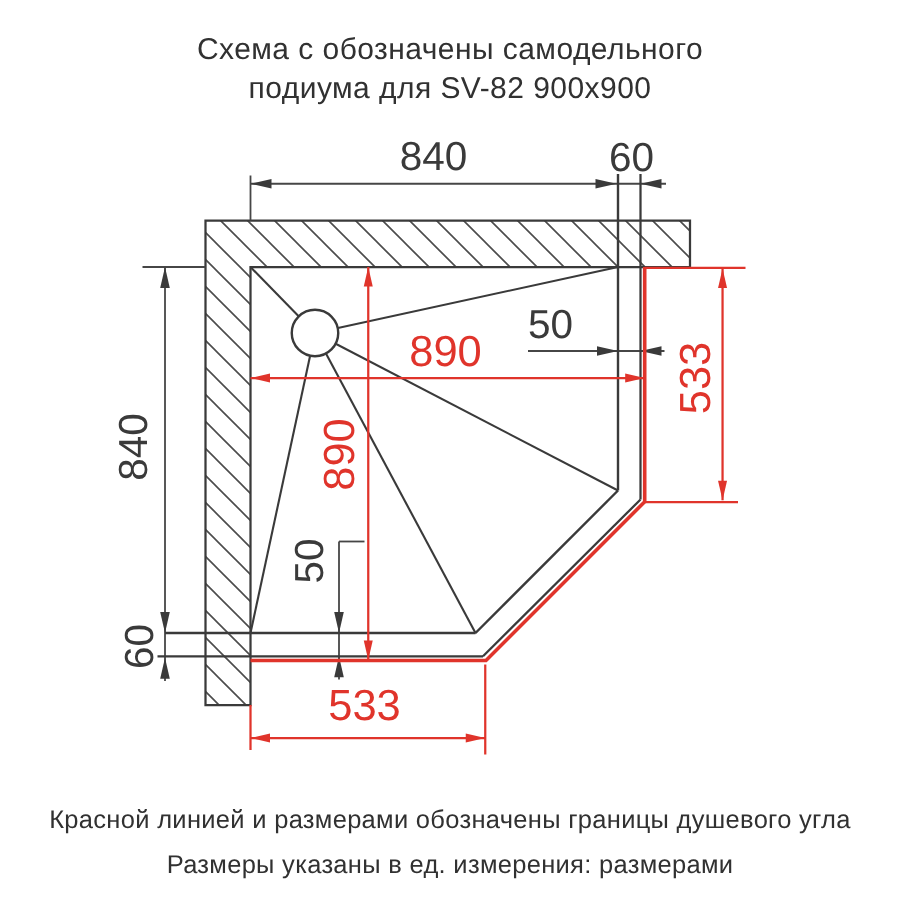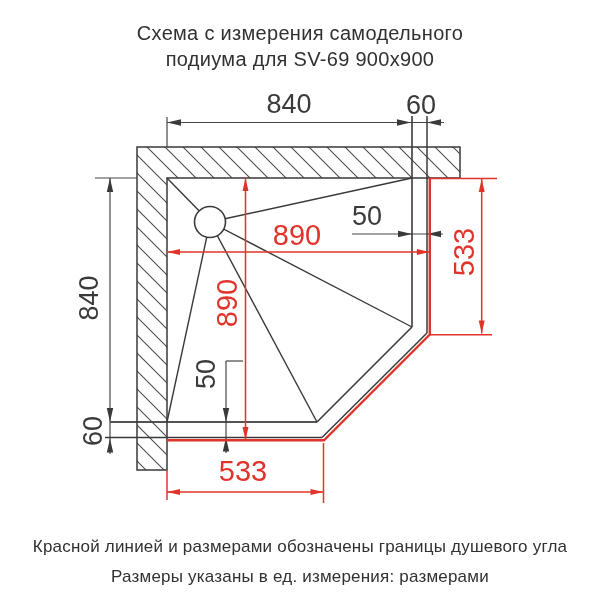--- a/index.html
+++ b/index.html
@@ -19,22 +19,22 @@
   .dt{font-family:"Liberation Sans", sans-serif;}
   .dt-black{fill:#3a3a3a;font-size:27px;}
   .dt-red{fill:#e0342b;font-size:29px;}
 </style>
 </head>
 <body>
 
 <div class="page">
 
   <div class="title">
-    <div>Схема с измерения самодельного</div>
-    <div>подиума для SV-69 900x900</div>
+    <div>Схема с обозначены самодельного</div>
+    <div>подиума для SV-82 900x900</div>
   </div>
 
   <svg class="drawing" viewBox="0 0 600 600" xmlns="http://www.w3.org/2000/svg">
     <defs>
       <pattern id="hatch" width="18" height="18" patternUnits="userSpaceOnUse">
         <path d="M-4.5,-4.5 l27,27 M-13.5,4.5 l27,27 M4.5,-13.5 l27,27" stroke="#4c4c4c" stroke-width="1.1" fill="none"></path>
       </pattern>
     </defs>
 
     <path d="M137,147 H460 V178 H167 V470 H137 Z" fill="url(#hatch)" stroke="#3a3a3a" stroke-width="1.5"></path>

